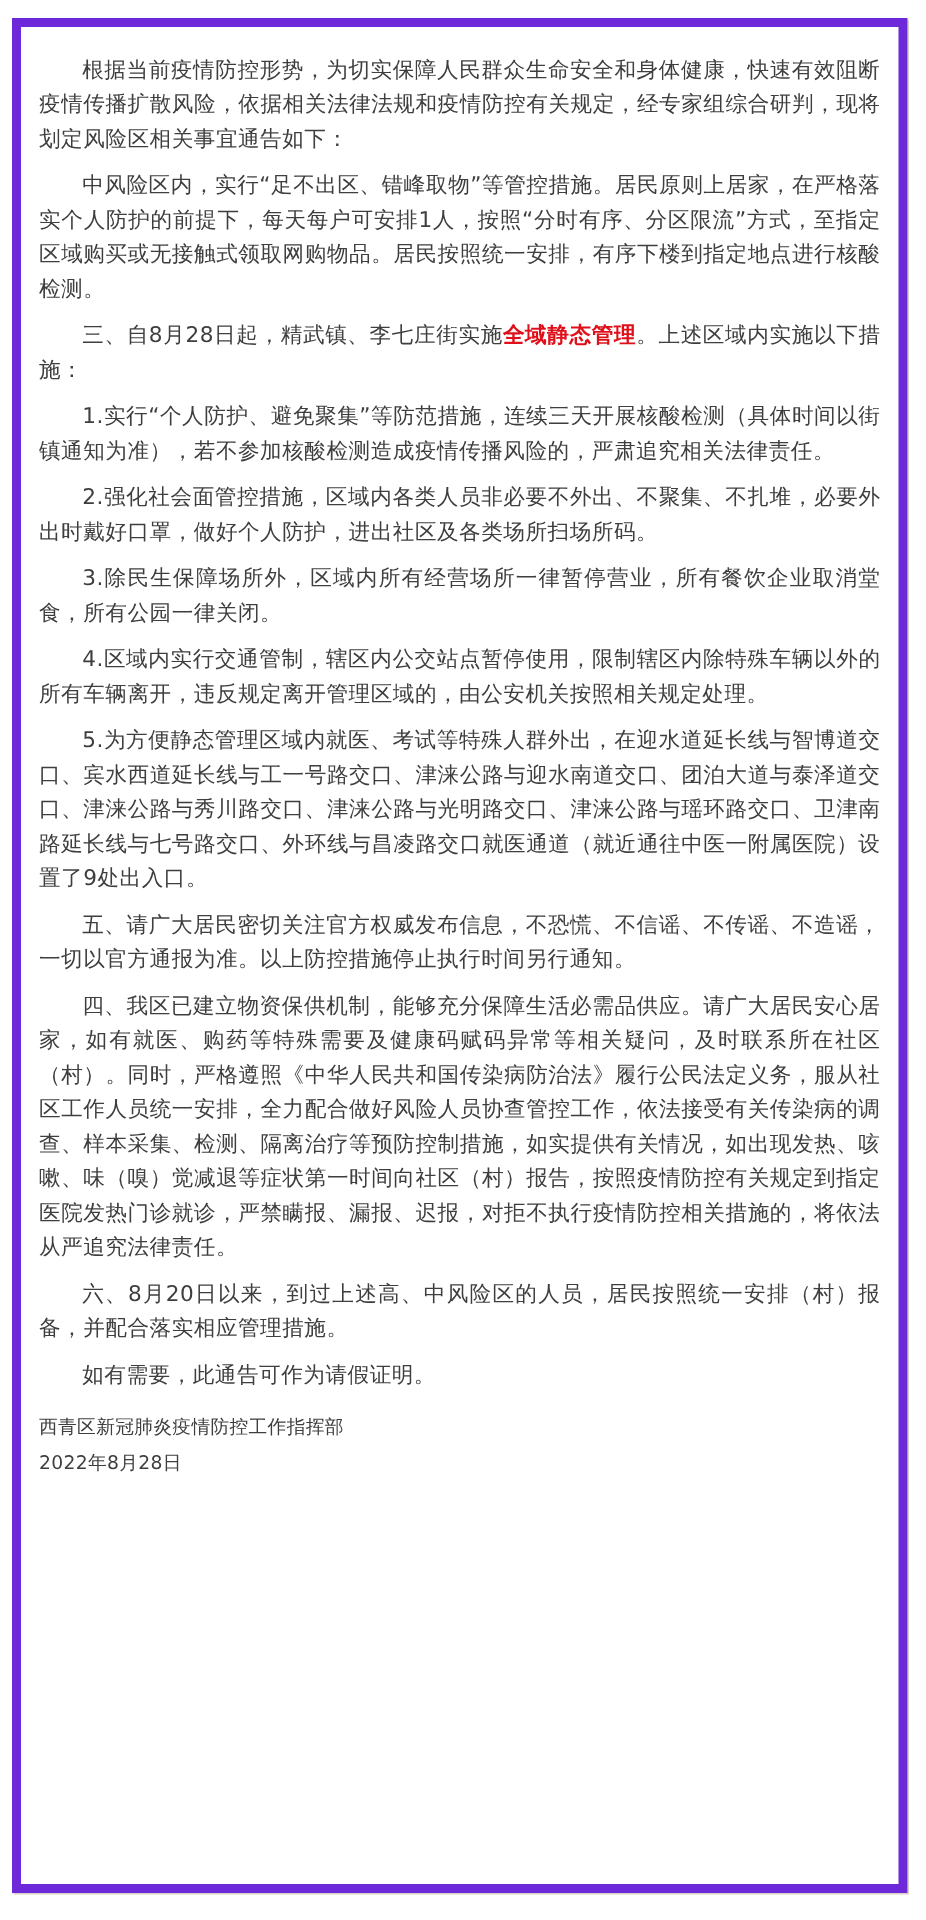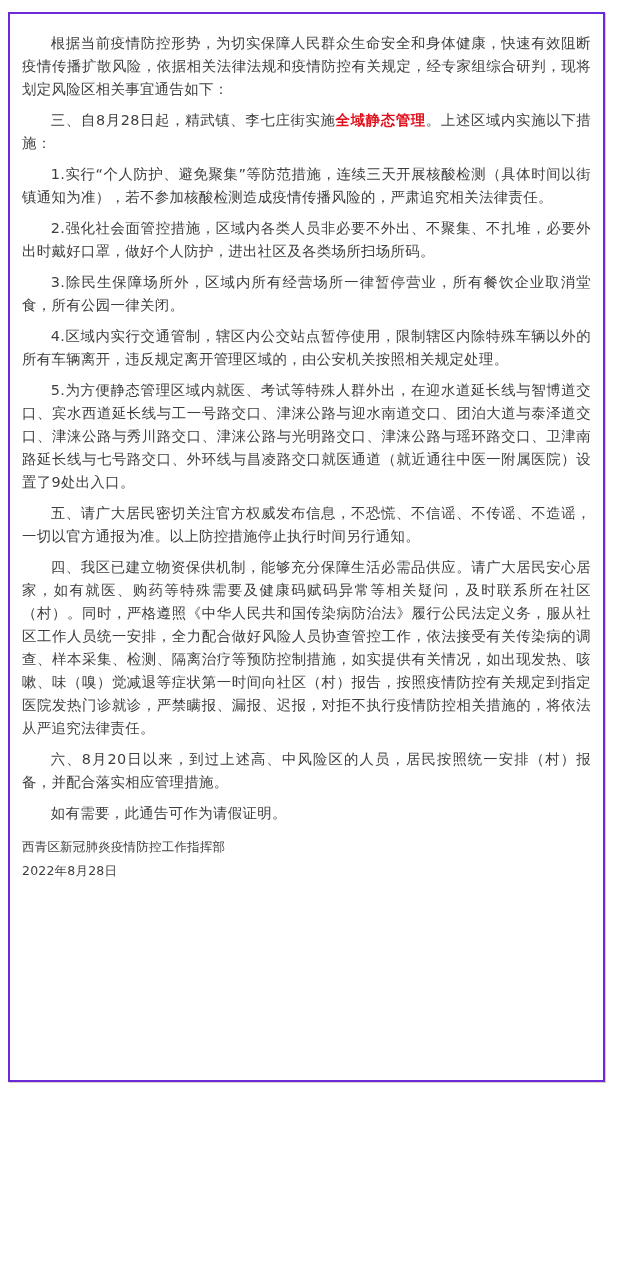--- a/index.html
+++ b/index.html
@@ -2,23 +2,23 @@
 <html><head>
 <meta charset="utf-8">
 <style>
   html, body { margin: 0; padding: 0; }
   body {
     width: 617px; height: 1280px; background: #ffffff; overflow: hidden;
     font-family: "DejaVu Sans", "Liberation Sans", sans-serif;
     color: #3e3e3e;
   }
   .notice-box {
-    position: absolute; left: 8px; top: 12px; width: 597px; height: 1070px;
+    position: absolute; left: 8px; top: 12px; width: 597px; height: 1250px;
     box-sizing: border-box;
-    border: 2px solid #6d28d9;
+    border: 6px solid #6d28d9;
     box-shadow: 1px 1px 0 #d8d0c4;
     padding: 18px 12px 0 12px;
     background: #ffffff;
   }
   .para {
     font-size: 14.4px; line-height: 23px; margin: 0 0 8px 0;
     text-indent: 2em; letter-spacing: 0.35px; text-align: justify;
   }
   .hl { color: #e0101b; font-weight: bold; }
   .sign { font-size: 12.5px; line-height: 24px; margin: 0; letter-spacing: 0.2px; }
@@ -26,20 +26,21 @@
 </style>
 </head>
 <body>
 
 <div class="notice-box">
   <p class="para">根据当前疫情防控形势，为切实保障人民群众生命安全和身体健康，快速有效阻断疫情传播扩散风险，依据相关法律法规和疫情防控有关规定，经专家组综合研判，现将划定风险区相关事宜通告如下：</p>
 
 
 
 
+  <p class="para">中风险区内，实行“足不出区、错峰取物”等管控措施。居民原则上居家，在严格落实个人防护的前提下，每天每户可安排1人，按照“分时有序、分区限流”方式，至指定区域购买或无接触式领取网购物品。居民按照统一安排，有序下楼到指定地点进行核酸检测。</p>
 
   <p class="para"><span>三、自8月28日起，精武镇、李七庄街实施</span><span class="hl">全域静态管理</span><span>。上述区域内实施以下措施：</span></p>
 
   <p class="para">1.实行“个人防护、避免聚集”等防范措施，连续三天开展核酸检测（具体时间以街镇通知为准），若不参加核酸检测造成疫情传播风险的，严肃追究相关法律责任。</p>
   <p class="para">2.强化社会面管控措施，区域内各类人员非必要不外出、不聚集、不扎堆，必要外出时戴好口罩，做好个人防护，进出社区及各类场所扫场所码。</p>
   <p class="para">3.除民生保障场所外，区域内所有经营场所一律暂停营业，所有餐饮企业取消堂食，所有公园一律关闭。</p>
   <p class="para">4.区域内实行交通管制，辖区内公交站点暂停使用，限制辖区内除特殊车辆以外的所有车辆离开，违反规定离开管理区域的，由公安机关按照相关规定处理。</p>
   <p class="para">5.为方便静态管理区域内就医、考试等特殊人群外出，在迎水道延长线与智博道交口、宾水西道延长线与工一号路交口、津涞公路与迎水南道交口、团泊大道与泰泽道交口、津涞公路与秀川路交口、津涞公路与光明路交口、津涞公路与瑶环路交口、卫津南路延长线与七号路交口、外环线与昌凌路交口就医通道（就近通往中医一附属医院）设置了9处出入口。</p>
 
   <p class="para">五、请广大居民密切关注官方权威发布信息，不恐慌、不信谣、不传谣、不造谣，一切以官方通报为准。以上防控措施停止执行时间另行通知。</p>

